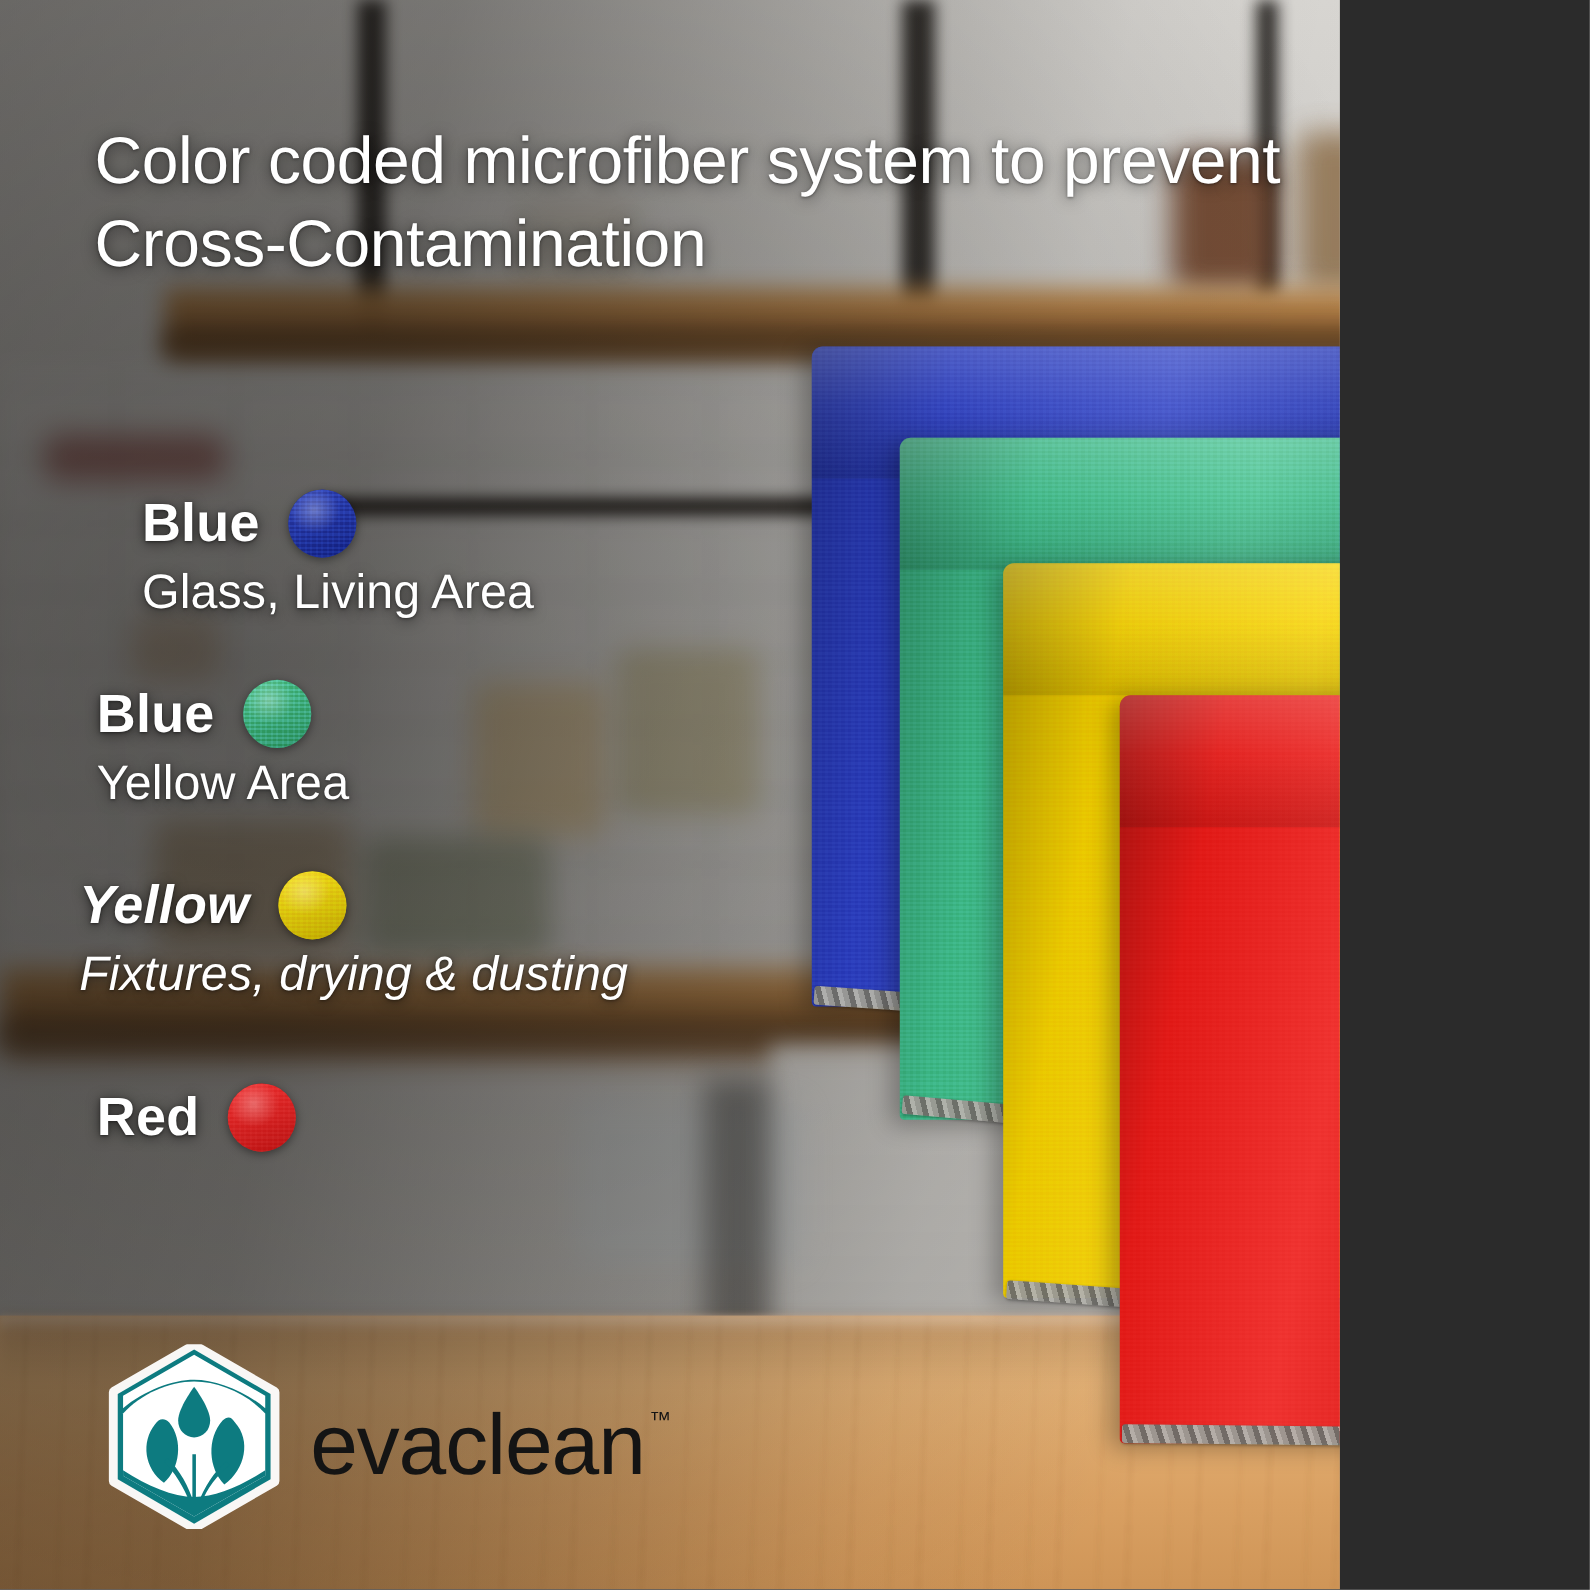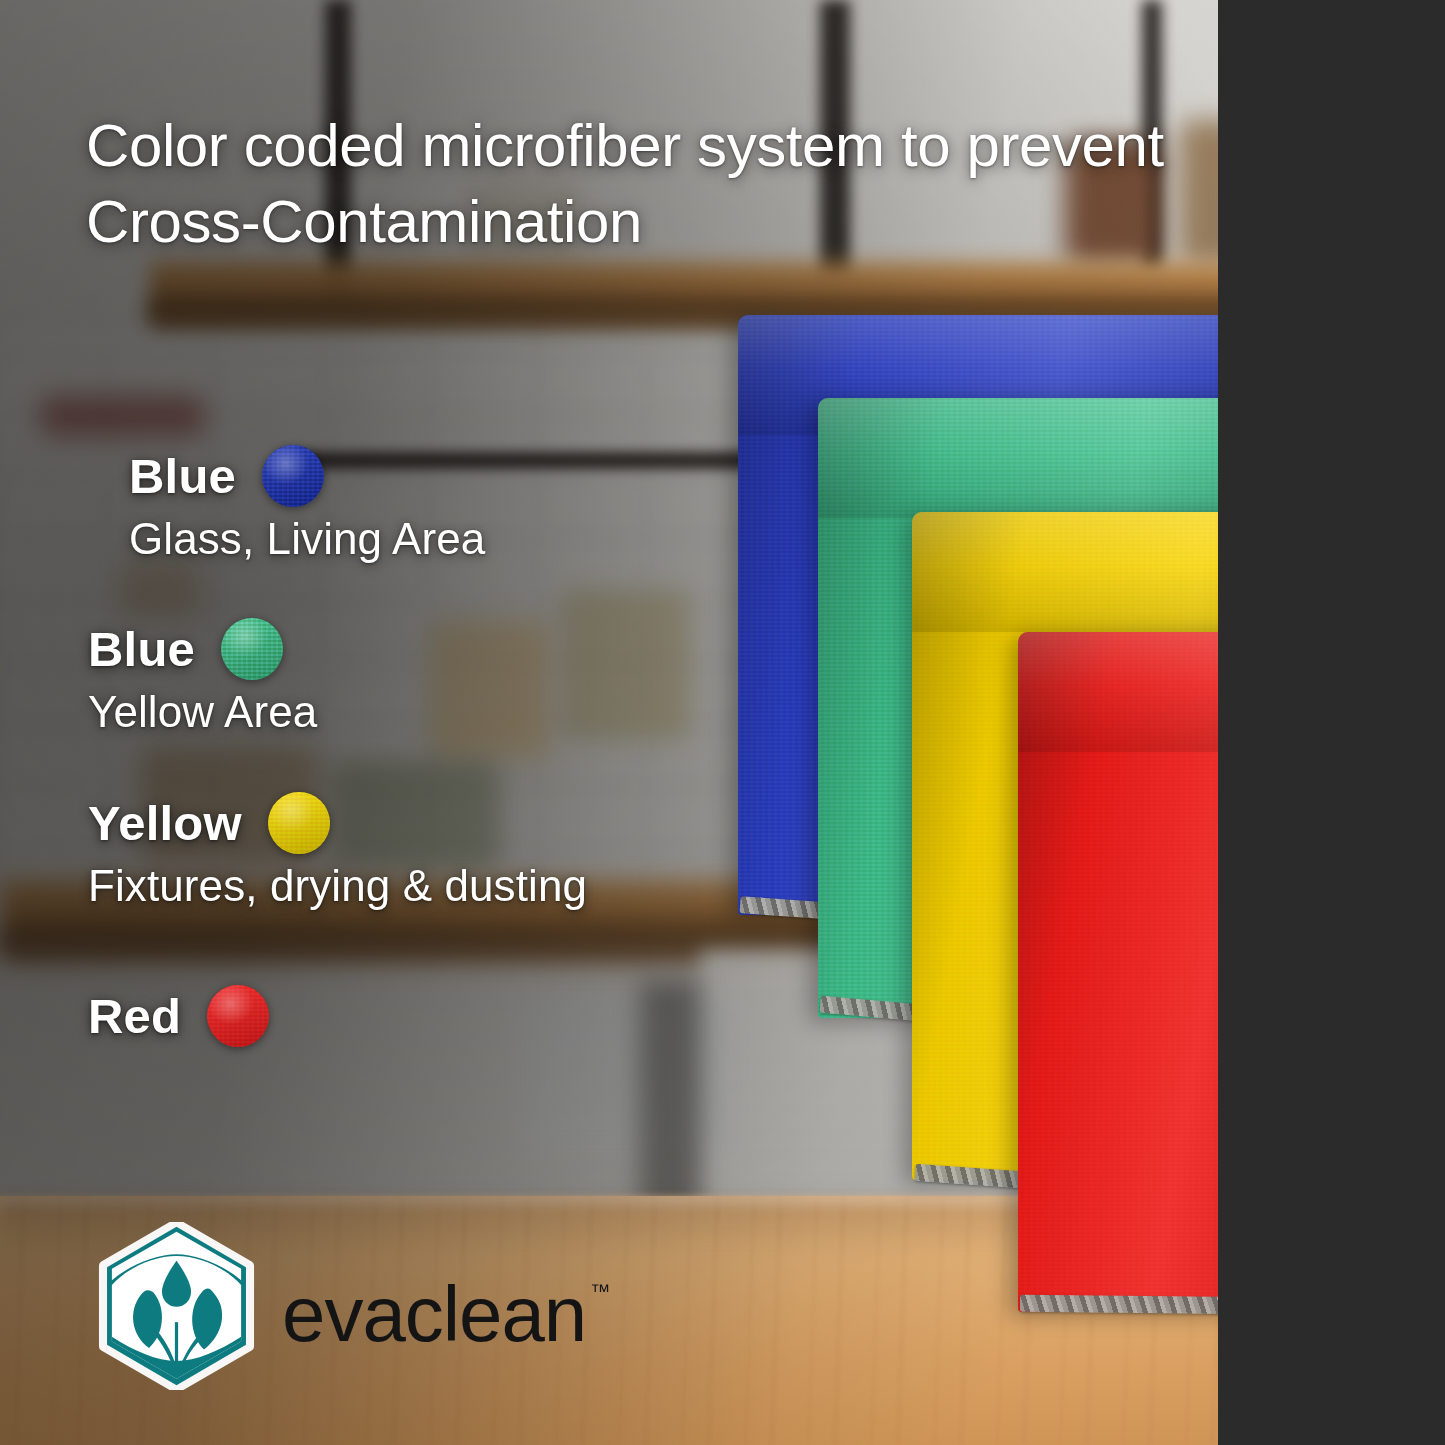--- a/index.html
+++ b/index.html
@@ -348,21 +348,21 @@
         <span class="swatch-wrap">
           <span class="swatch" style="display:block;background:#3bbd85;">
             <span class="tex"></span>
               <span class="gloss"></span>
           </span>
         </span>
       </div>
       <div class="desc">Yellow Area</div>
     </div>
 
-    <div class="legend-item" style="left:88px;top:792px;">
+    <div class="legend-item" style="left:72px;top:792px;font-style:italic;">
       <div class="legend-row">
         <span class="color-name">Yellow</span>
         <span class="swatch-wrap">
           <span class="swatch" style="display:block;background:#f5d800;">
             <span class="tex"></span>
               <span class="gloss"></span>
           </span>
         </span>
       </div>
       <div class="desc">Fixtures, drying &amp; dusting</div>

